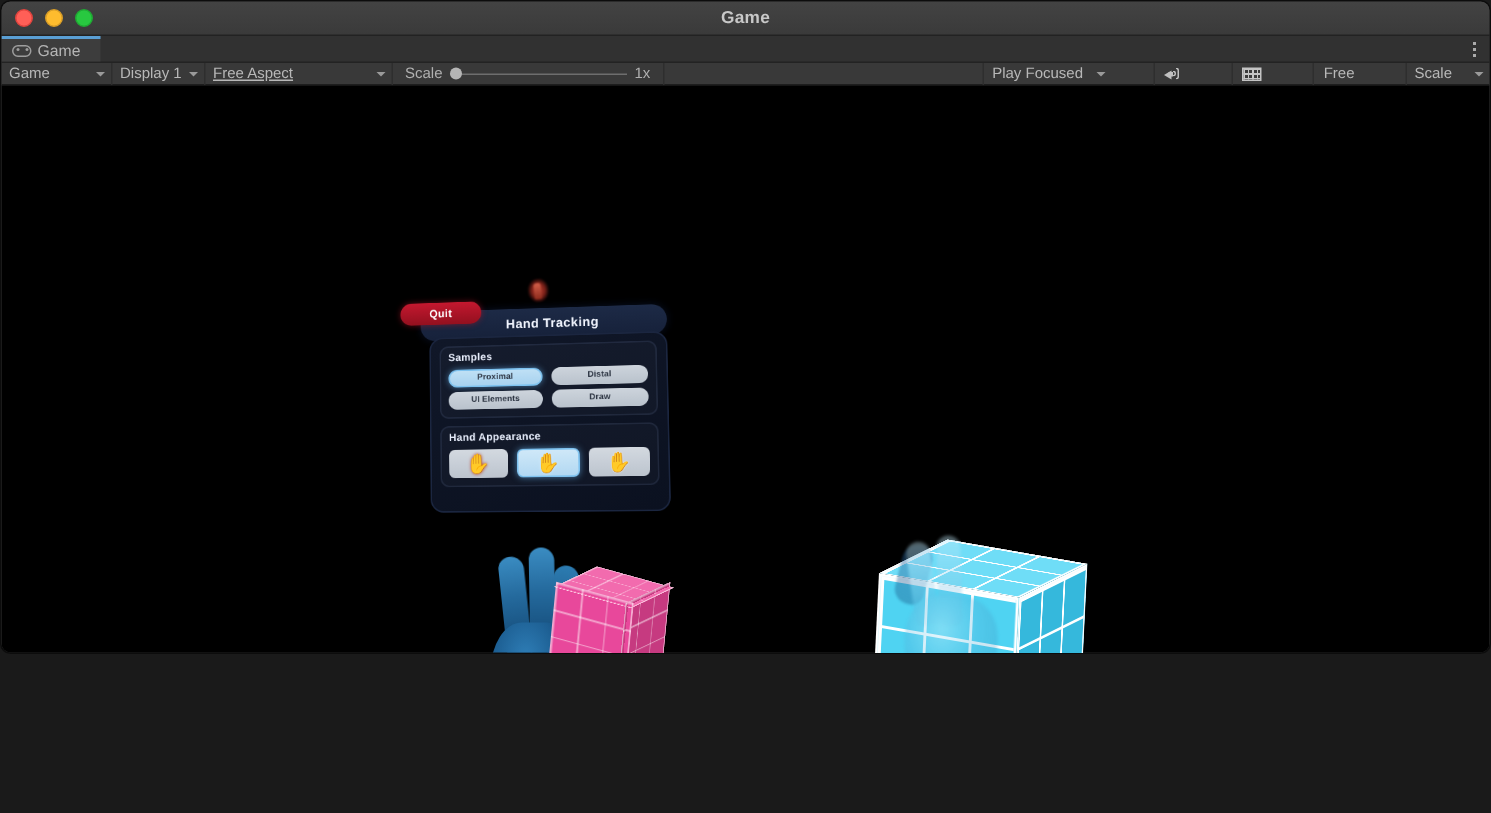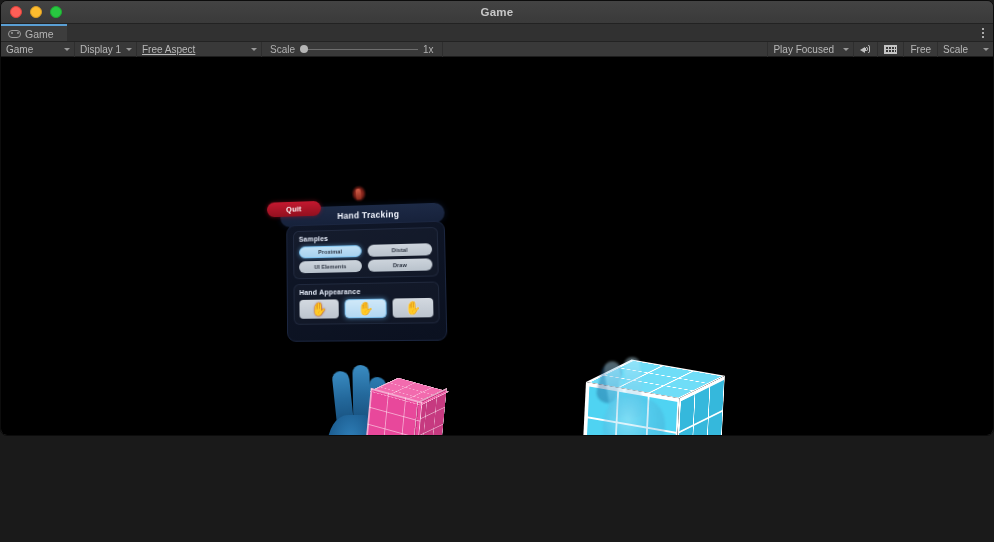--- a/index.html
+++ b/index.html
@@ -99,21 +99,21 @@
   .slider .track {
     position:absolute; left:0; right:0; height:1px;
     background:#6e6e6e;
   }
   .slider .knob {
     position:relative; width:8px; height:8px; border-radius:50%;
     background:#b5b5b5; left:0;
   }
   .scale-val { color:#b0b0b0; }
   .tb-spacer { flex:1; }
-  .tb-right { display:flex; align-items:center; height:15px; }
+  .tb-right { display:flex; align-items:center; height:15px;gap:28px; }
   .tb-right .tb-dd { border-left:1px solid #2e2e2e; border-right:none; }
   .tb-btn {
     display:flex; align-items:center; justify-content:center;
     height:15px; padding:0 6px;
     border-left:1px solid #2e2e2e;
     color:#b8b8b8;
   }
   .spk { position:relative; width:11px; height:9px; }
   .spk .cone {
     position:absolute; left:0; top:2px;

